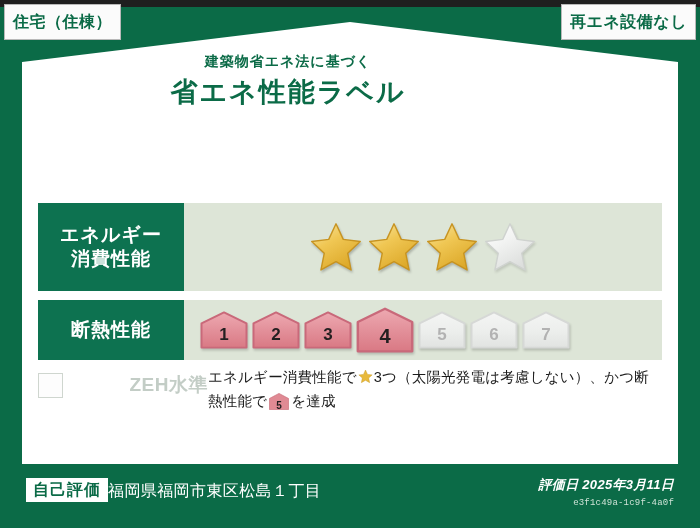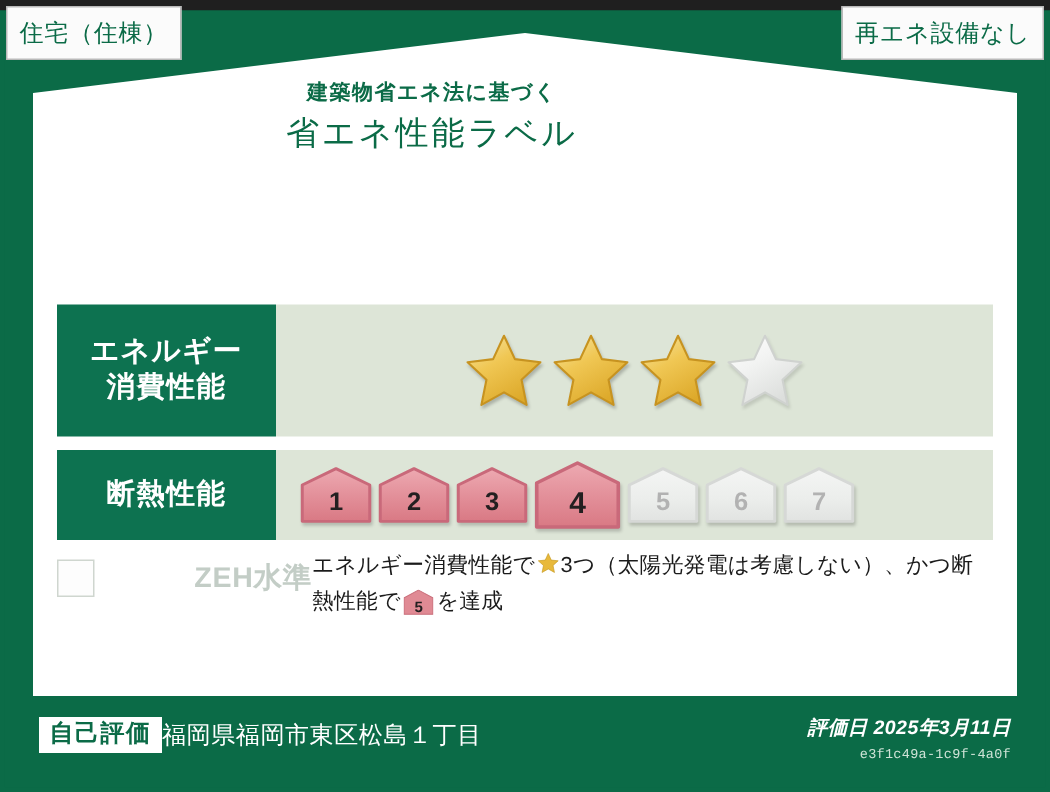--- a/index.html
+++ b/index.html
@@ -26,21 +26,21 @@
     box-sizing:border-box;
     pointer-events:none;
   }
 
   
   .corner-tag{
     position:absolute;
     background:#fbfbfb;
     border:1px solid #b9b9b9;
     color:#0b6b47;
-    font-weight:normal;
+    font-weight:bold;
     font-size:16px;
     letter-spacing:0.5px;
     display:flex;align-items:center;justify-content:center;
     white-space:nowrap;
     z-index:30;
   }
   #tag-building-type{ left:4px; top:4px; width:115px; height:34px; }
   #tag-renewable{ right:4px; top:4px; width:133px; height:34px; }
 
   
@@ -56,21 +56,21 @@
   
   .heading{
     position:absolute;left:0;top:52px;width:576px;
     text-align:center;z-index:20;
   }
   .heading .sub{
     color:#0b6b47;font-size:14px;font-weight:bold;letter-spacing:1px;
     line-height:1.4;
   }
   .heading .main{
-    color:#0b6b47;font-size:22px;font-weight:normal;letter-spacing:2px;
+    color:#0b6b47;font-size:27px;font-weight:bold;letter-spacing:2px;
     line-height:1.35;margin-top:2px;
   }
 
   
   .rows{
     position:absolute;left:38px;top:155px;width:624px;z-index:20;margin-top:48px;
   }
   .perf-row{
     display:flex;align-items:stretch;margin-bottom:9px;
   }

